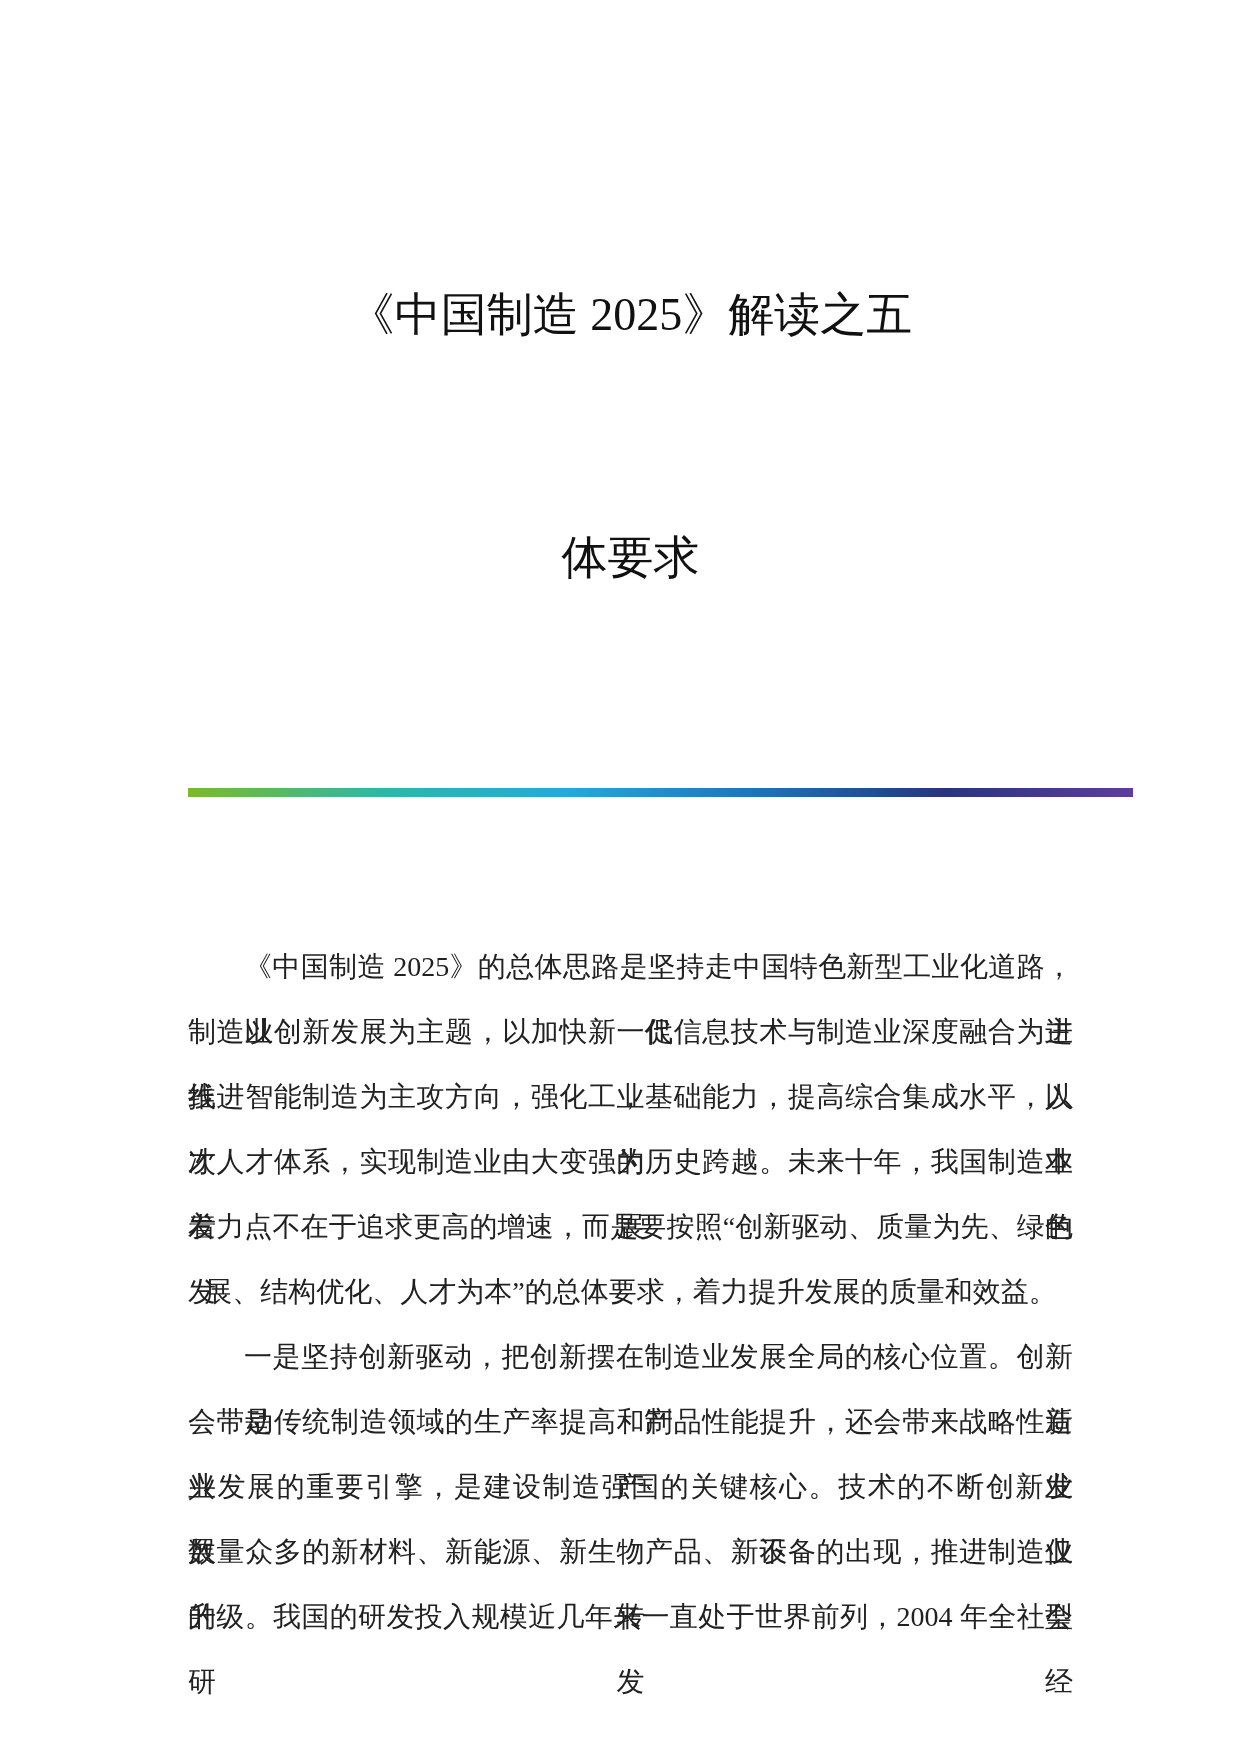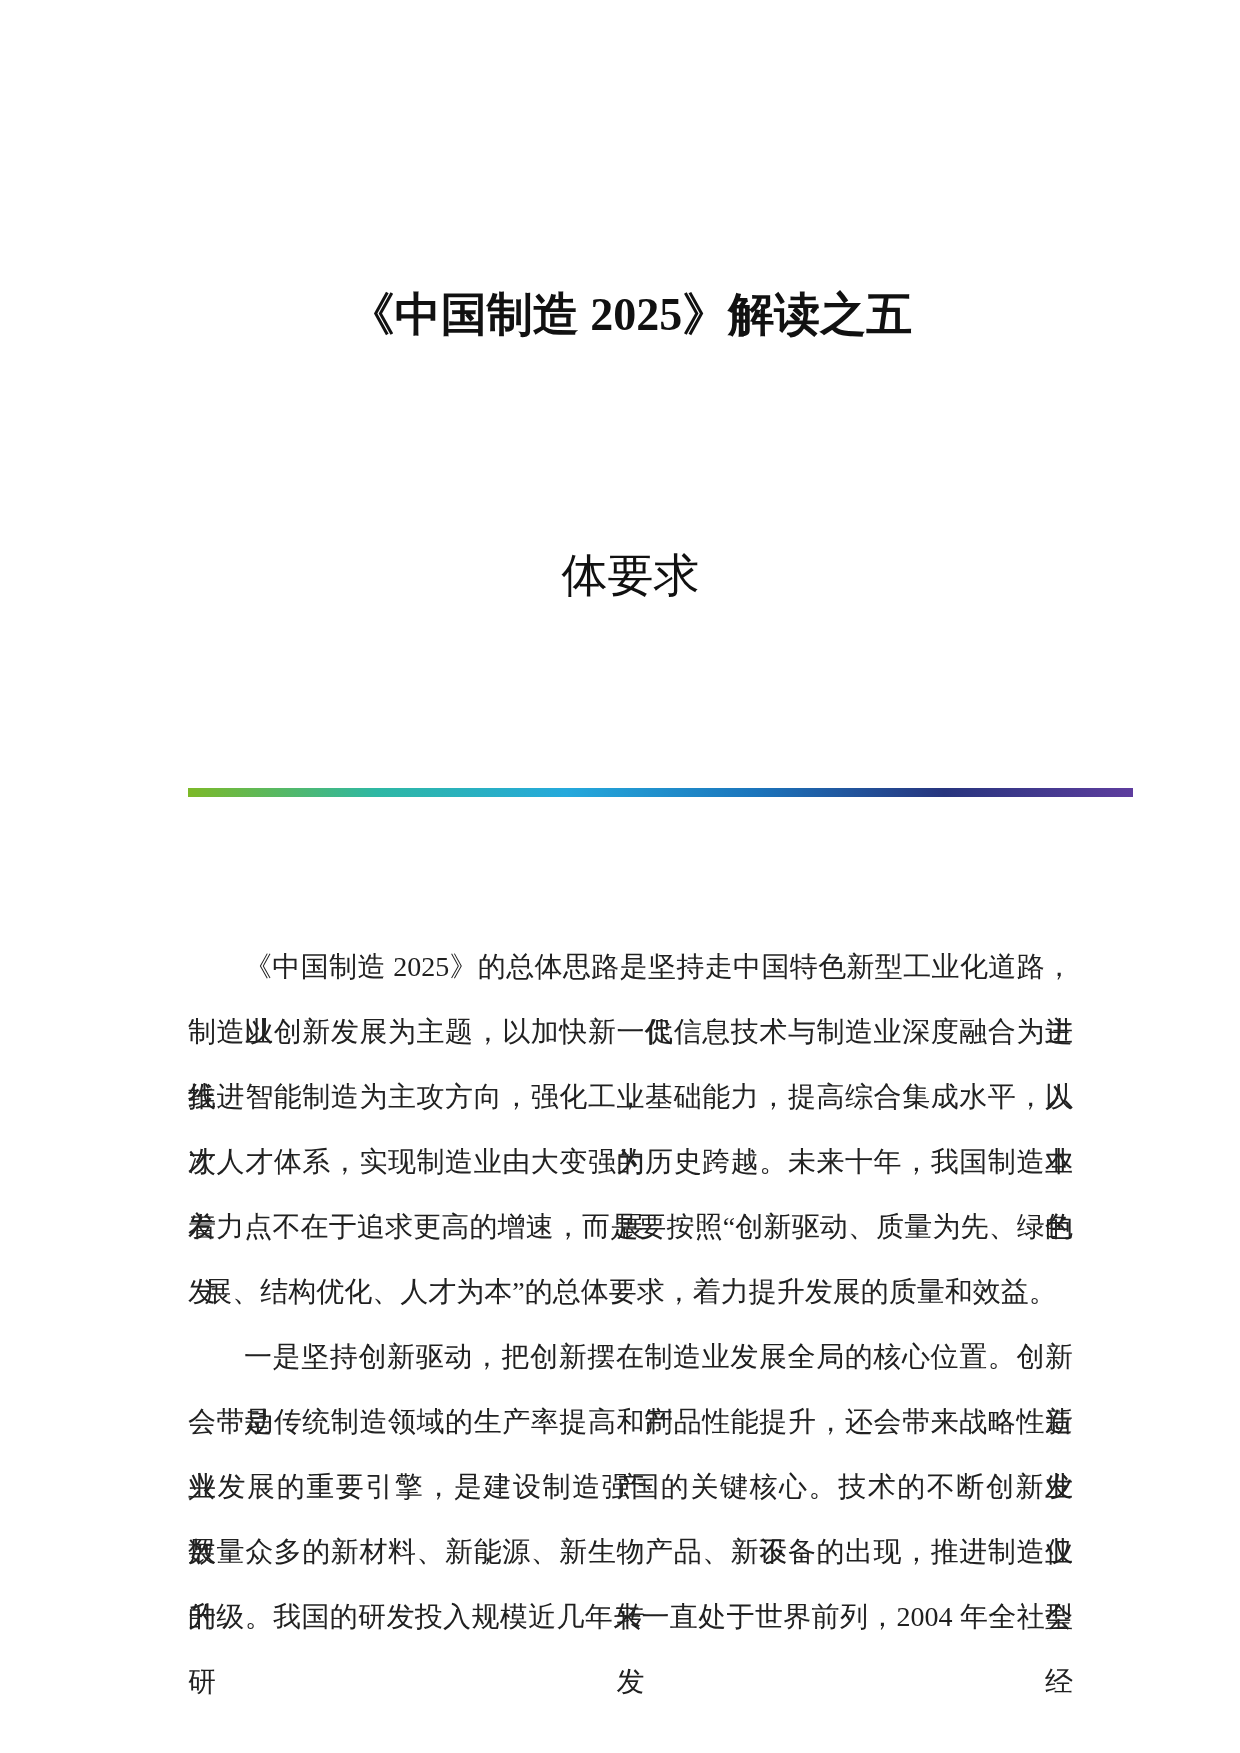--- a/index.html
+++ b/index.html
@@ -17,23 +17,23 @@
     position: absolute;
     left: 188px;
     width: 885px;
     text-align: center;
     font-size: 46px;
     line-height: 60px;
     font-weight: 400;
     color: #111111;
     white-space: nowrap;
   }
-  #title-line-1 { top: 285px; font-weight: bold; }
+  #title-line-1 { top: 285px; }
   #title-line-2 { top: 427px; }
-  #title-line-3 { top: 546px; }
+  #title-line-3 { top: 528px; }
   .divider {
     position: absolute;
     top: 788px;
     left: 188px;
     width: 945px;
     height: 9px;
   }
   .body-text {
     position: absolute;
     top: 934px;

